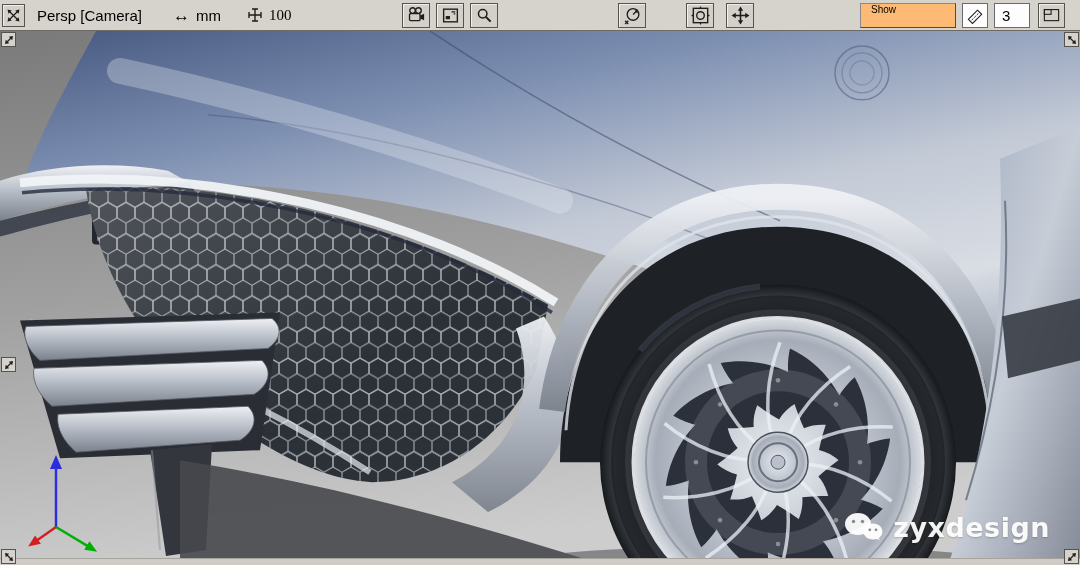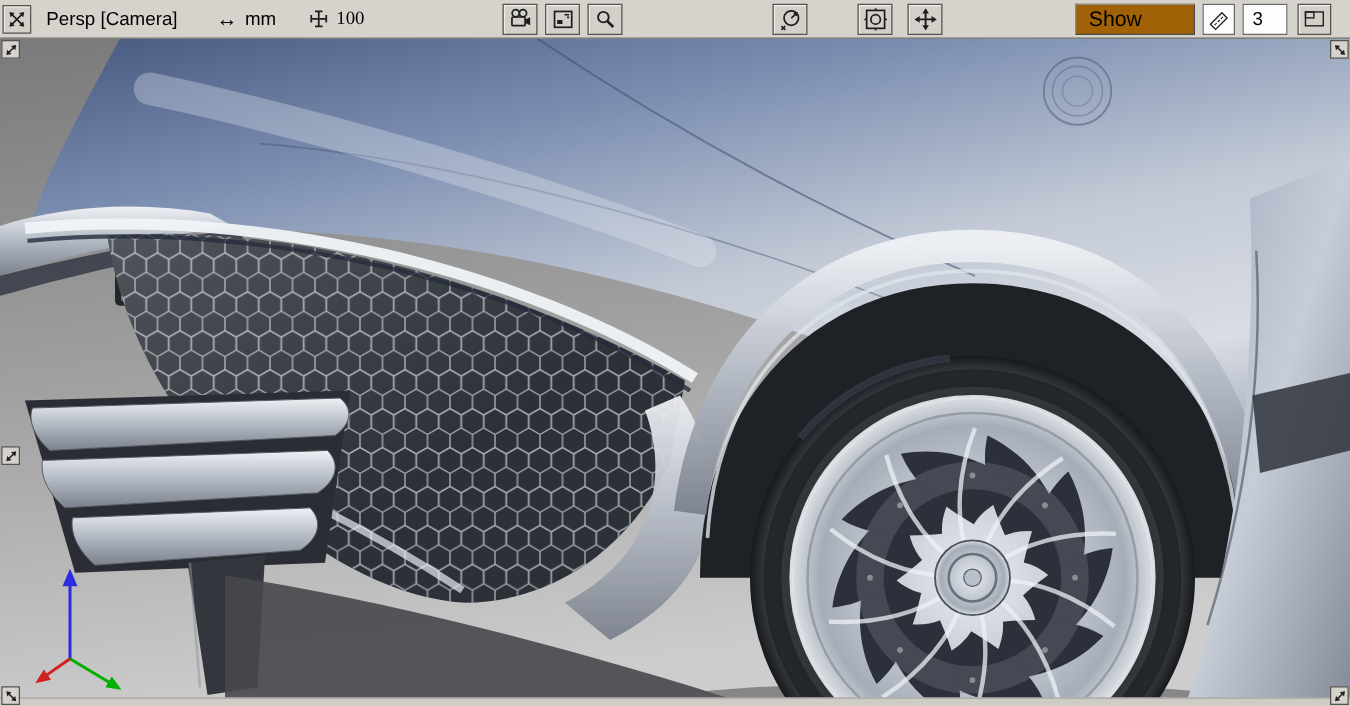--- a/index.html
+++ b/index.html
@@ -20,23 +20,23 @@
   .icon-btn {
     position:absolute; top:3px; width:28px; height:25px;
     background:#d3d0c9; border:1px solid #55534e;
     box-shadow:inset 1px 1px 0 rgba(255,255,255,.65);
     display:flex; align-items:center; justify-content:center;
   }
   .small-btn { width:23px; height:23px; top:4px; }
   .white { background:#fdfdfd; box-shadow:none; border:1px solid #6a6a6a; }
   .btn-show {
     position:absolute; top:3px; left:860px; width:96px; height:25px;
-    background:#a16207; border:1px solid #8a8a8a;
+    background:#fdba74; border:1px solid #8a8a8a;
     border-right-color:#4a4a4a; border-bottom-color:#4a4a4a;
-    font-size:17px; color:#000; display:flex; align-items:center; padding-left:10px;
+    font-size:10px; color:#000; display:flex; align-items:flex-start; padding-left:10px;
   }
   .value-box {
     position:absolute; top:3px; left:994px; width:36px; height:25px;
     background:#fdfdfd; border:1px solid #6a6a6a;
     font-size:15px; color:#000; display:flex; align-items:center; padding-left:7px;
   }
   .glyph { font-size:17px; line-height:1; }
   
   .viewport { position:absolute; top:31px; left:0; width:1080px; height:534px; }
   .viewport svg.scene { position:absolute; top:0; left:0; }
@@ -320,20 +320,33 @@
     <g transform="rotate(121,42,84)">
       <path d="M42,84 V44" stroke="#00b000" stroke-width="2.4" fill="none"></path>
       <polygon points="42,36 37,48 47,48" fill="#00b000"></polygon>
     </g>
     <g transform="rotate(-125,42,84)">
       <path d="M42,84 V58" stroke="#d02020" stroke-width="2.4" fill="none"></path>
       <polygon points="42,50 37,62 47,62" fill="#d02020"></polygon>
     </g>
   </svg>
 
+  <div class="watermark">
+    <svg width="40" height="32" viewBox="0 0 40 32">
+      <ellipse cx="15" cy="13" rx="13" ry="11" fill="rgba(255,255,255,.95)"></ellipse>
+      <path d="M7,23 L10,19 L14,21 Z" fill="rgba(255,255,255,.95)"></path>
+      <circle cx="10.5" cy="10.5" r="1.7" fill="#868c95"></circle>
+      <circle cx="19.5" cy="10.5" r="1.7" fill="#868c95"></circle>
+      <ellipse cx="30" cy="20.5" rx="9.5" ry="8" fill="rgba(255,255,255,.95)"></ellipse>
+      <path d="M37,29 L34,25.5 L31,27.5 Z" fill="rgba(255,255,255,.95)"></path>
+      <circle cx="26.8" cy="18.8" r="1.4" fill="#868c95"></circle>
+      <circle cx="33" cy="18.8" r="1.4" fill="#868c95"></circle>
+    </svg>
+    <span class="wm-text">zyxdesign</span>
+  </div>
 
   <div class="bottom-strip"></div>
 </div>
 
 <div class="corner" style="top:32px; left:1px;">
   <svg width="12" height="12" viewBox="0 0 12 12">
       <path d="M3,9 L9,3" stroke="#222" stroke-width="1.3" fill="none"></path>
       <polygon points="2,10 6.2,9.2 2.8,5.8" fill="#222"></polygon>
       <polygon points="10,2 5.8,2.8 9.2,6.2" fill="#222"></polygon>
     </svg>

